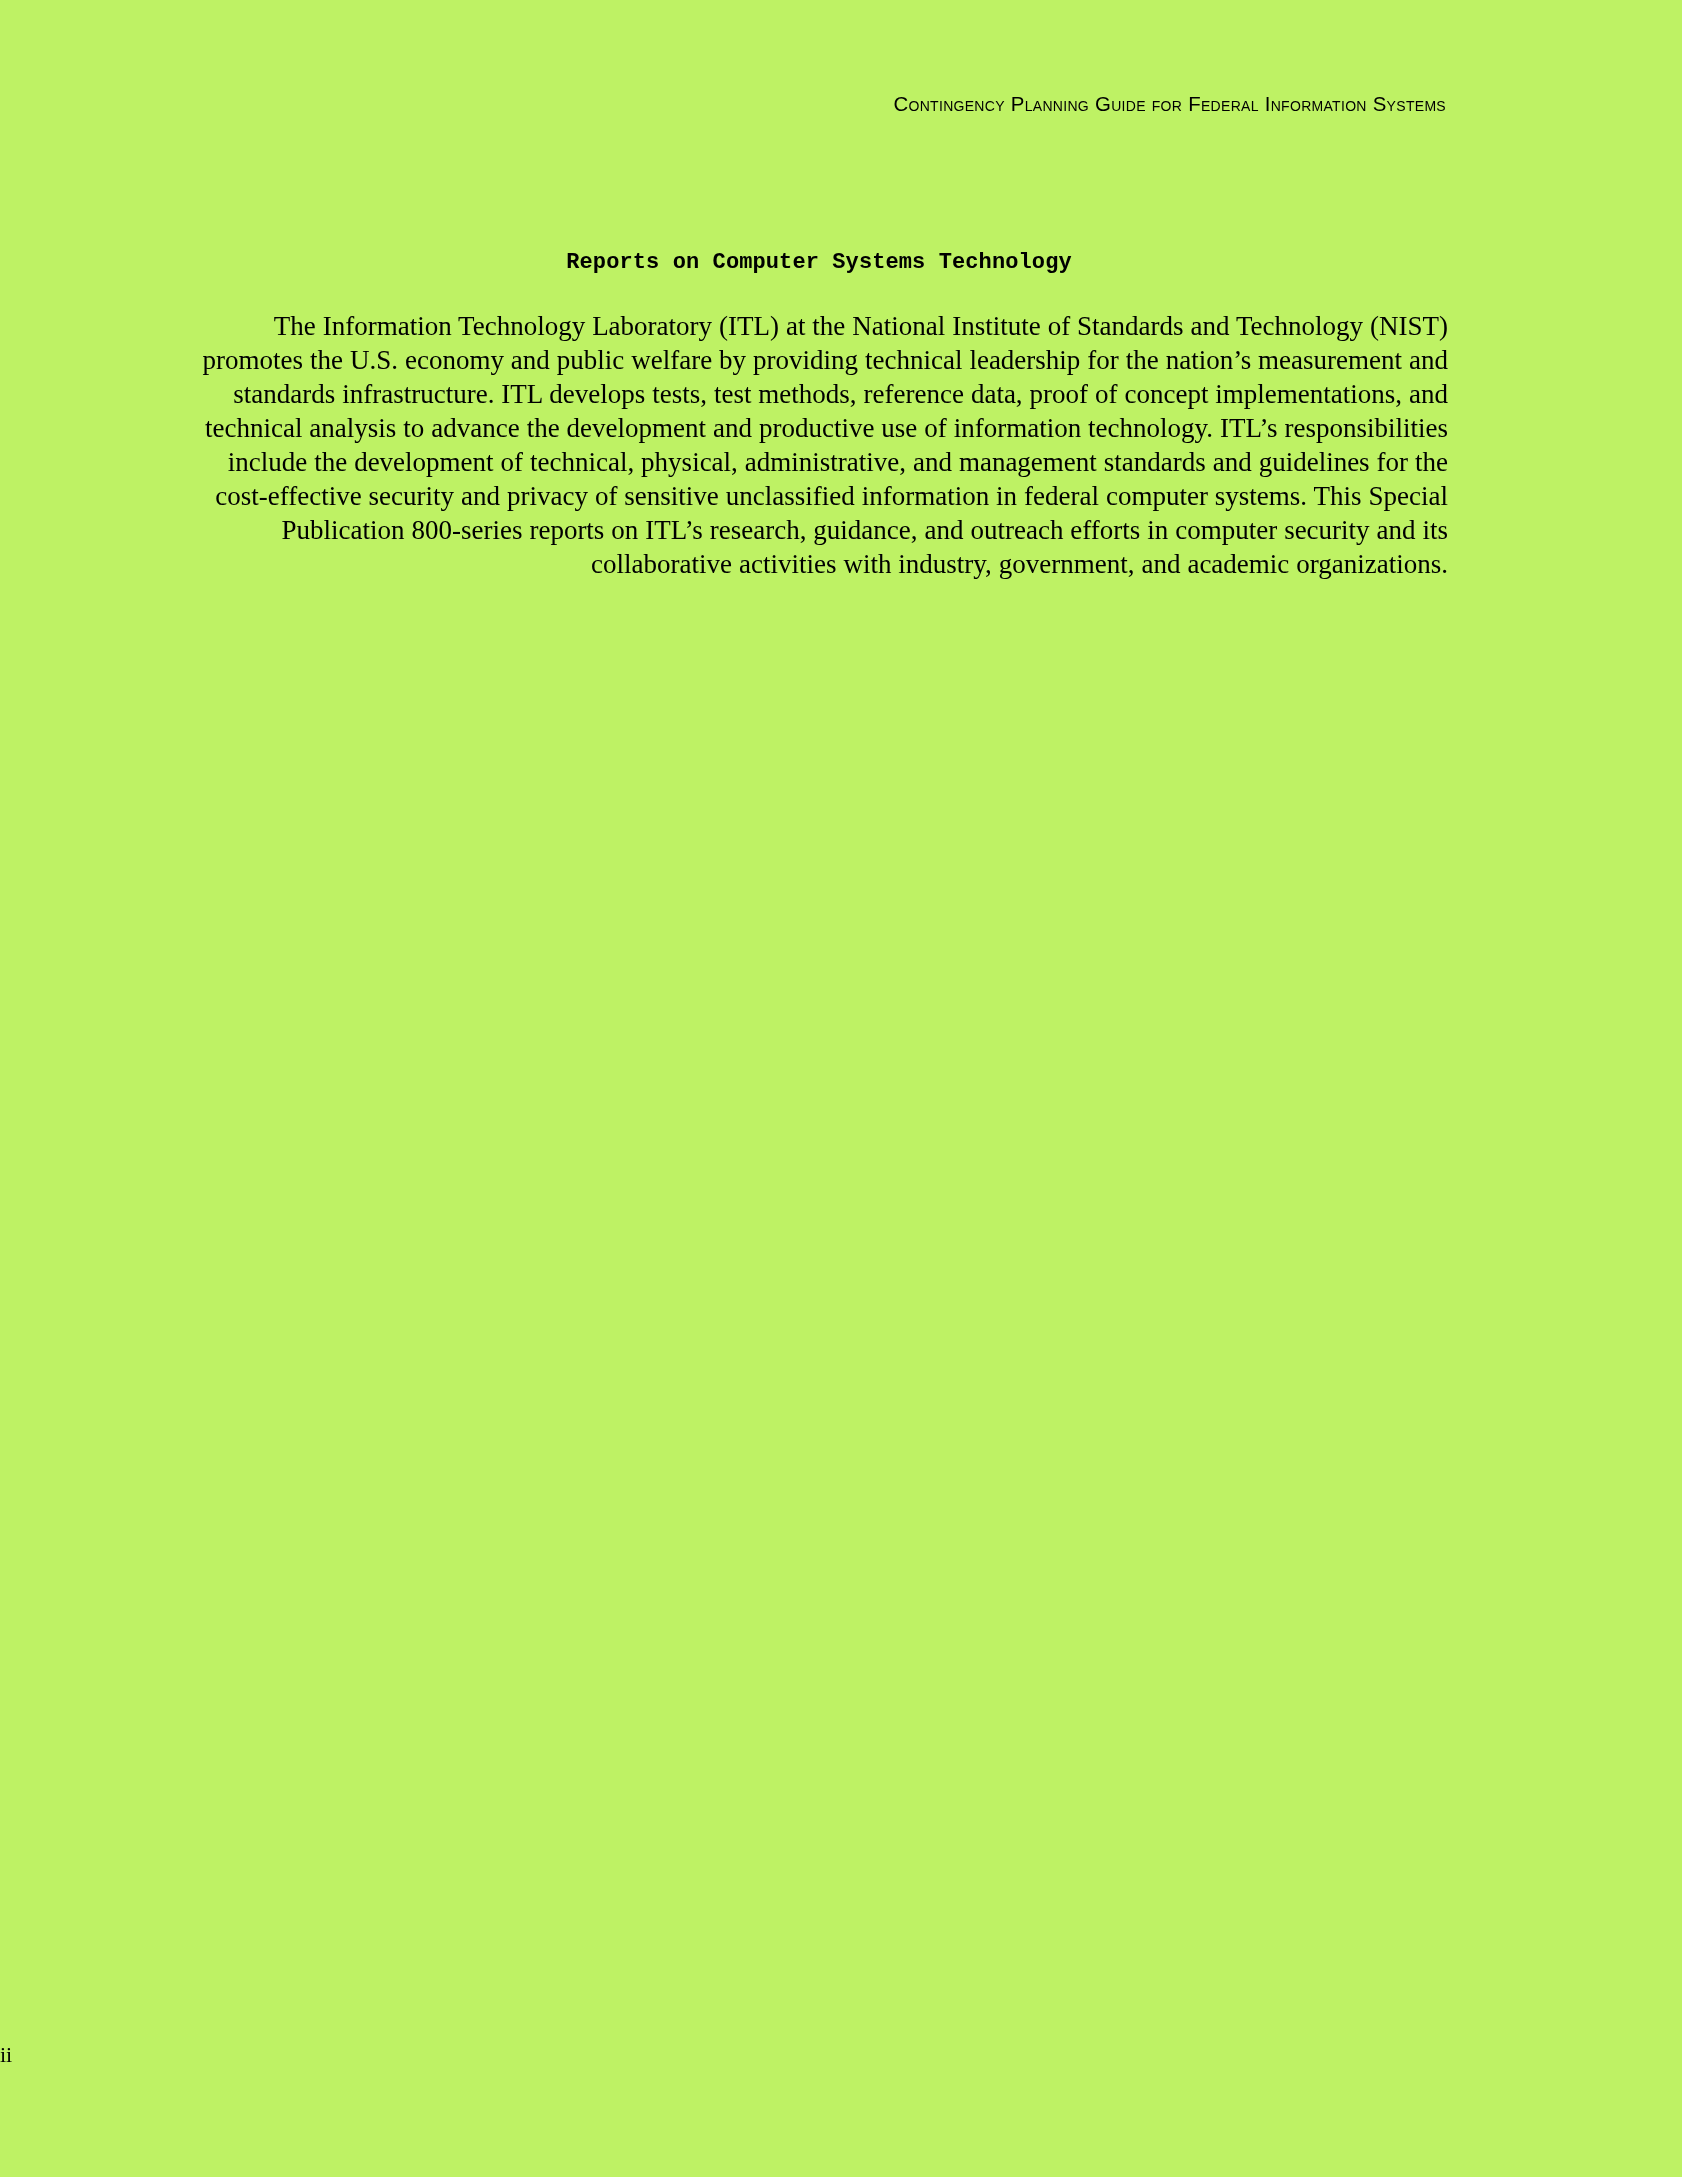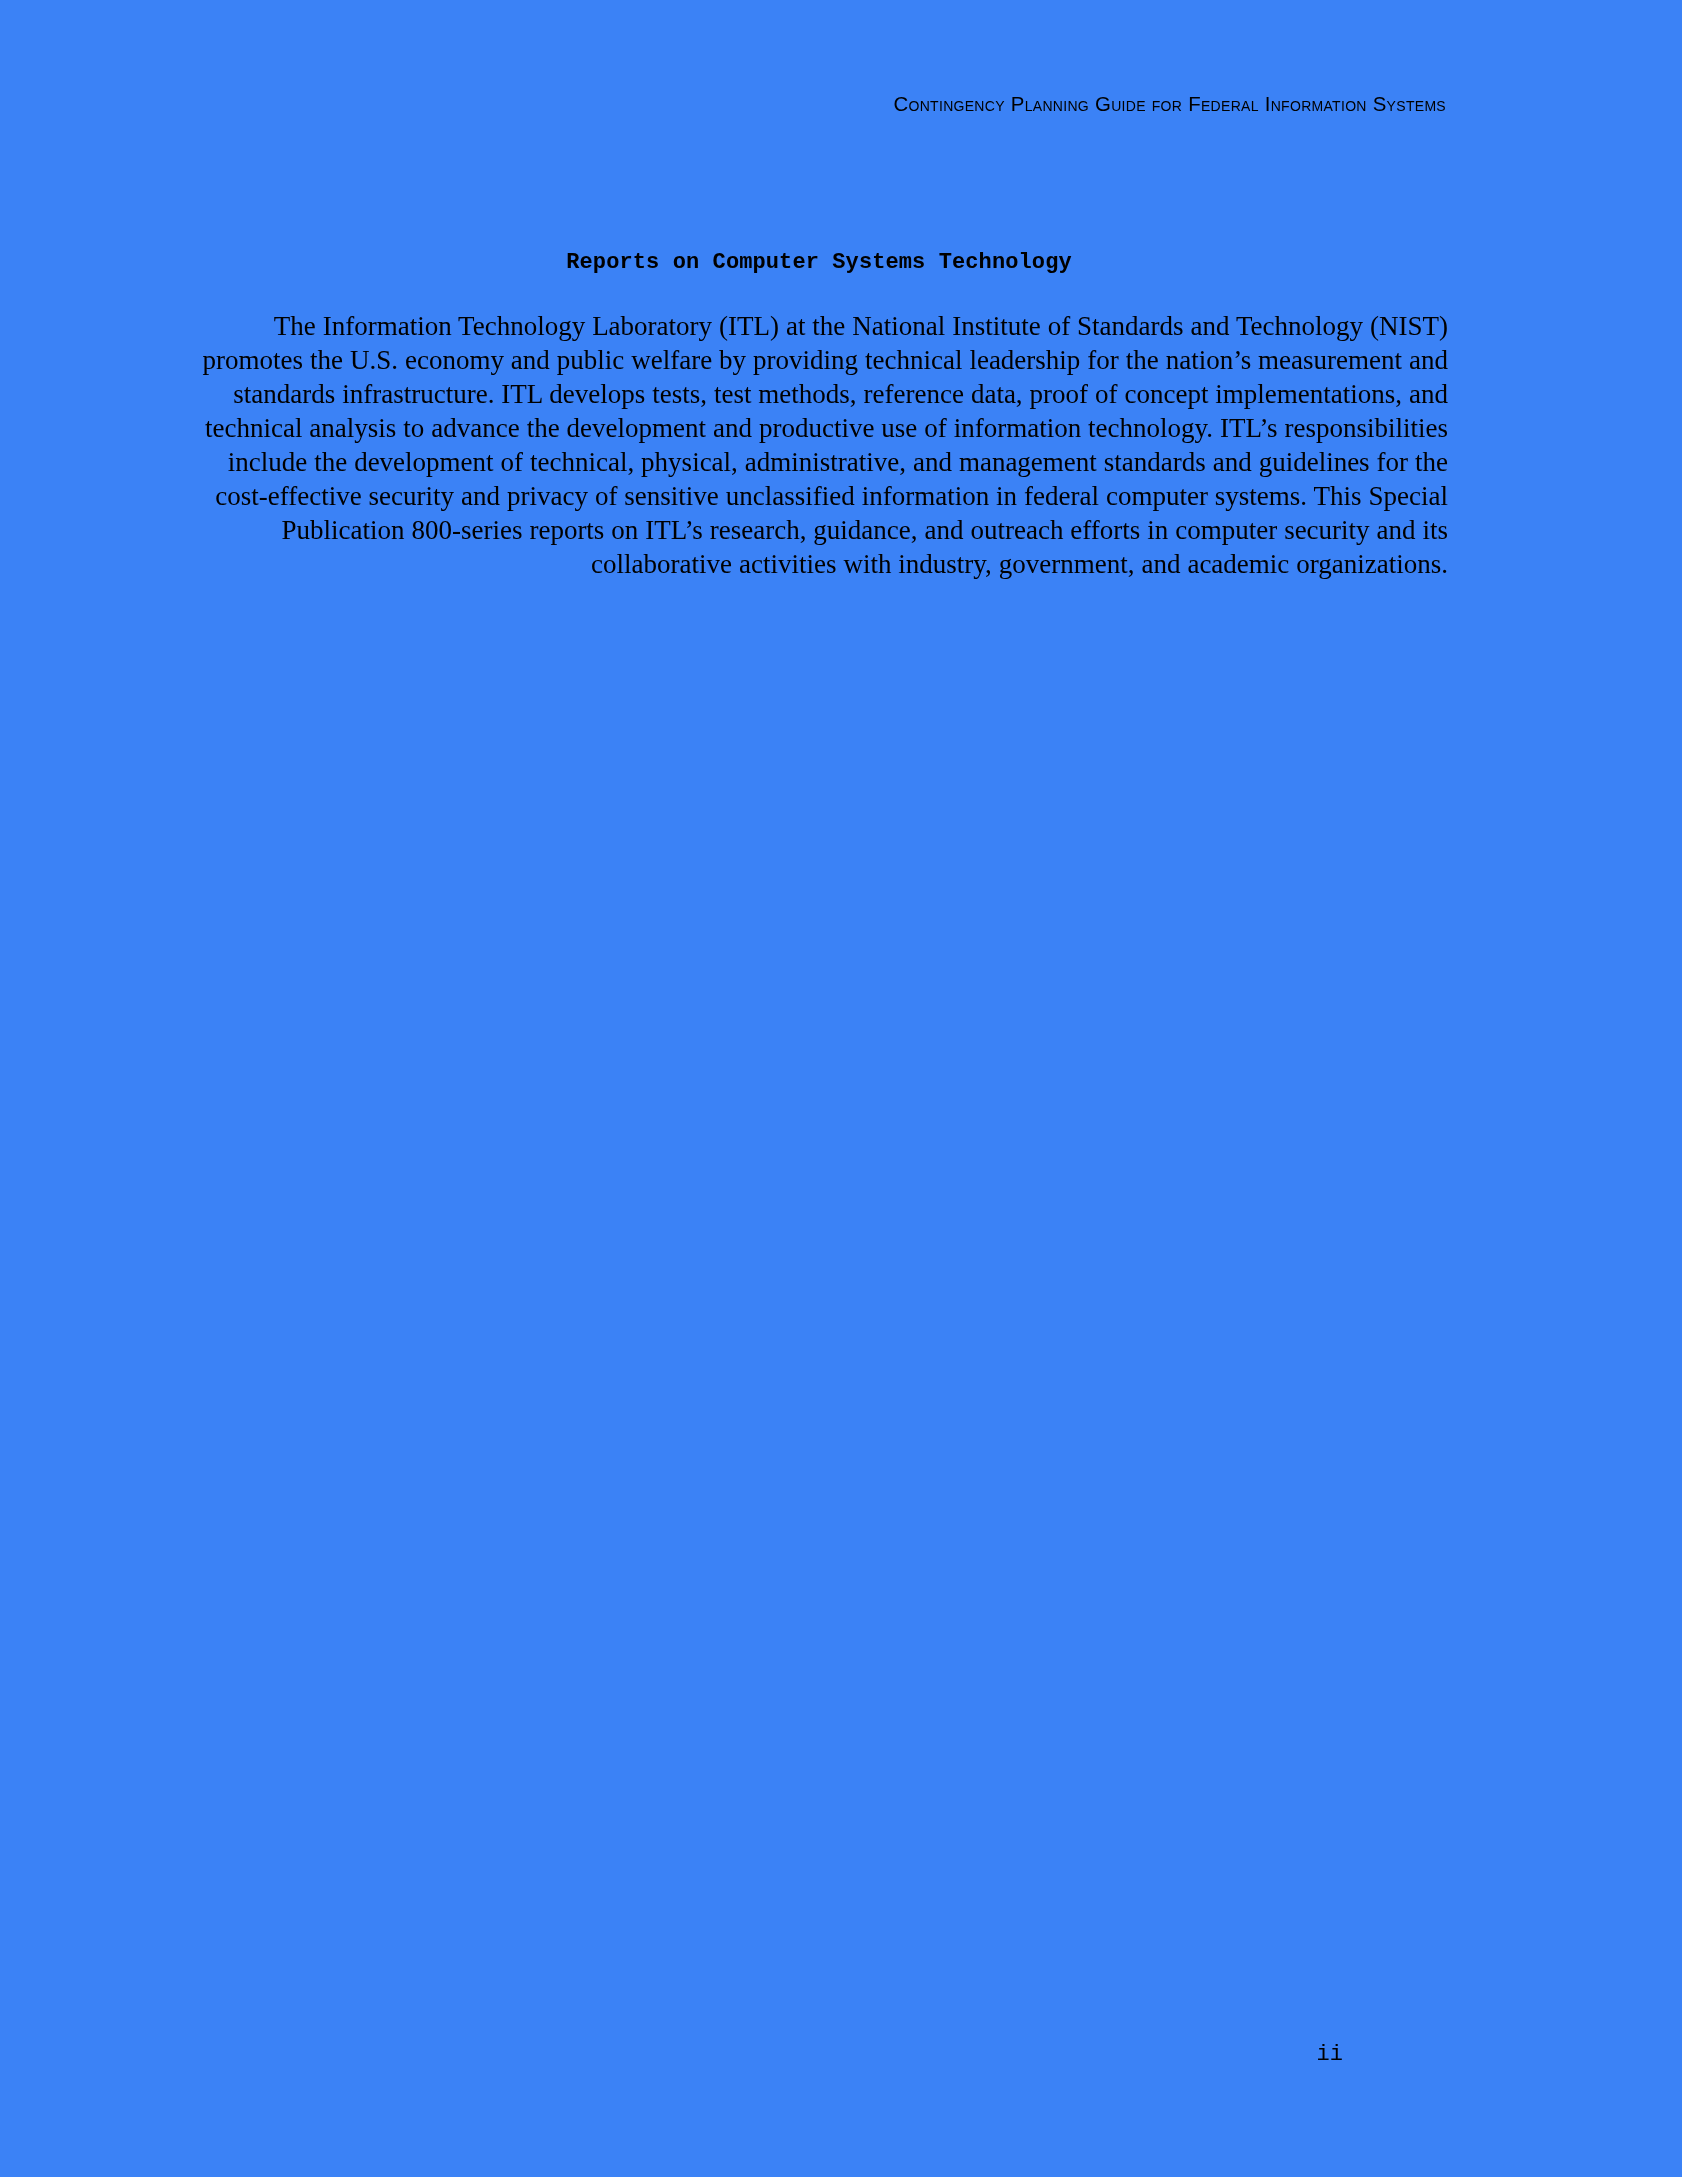--- a/index.html
+++ b/index.html
@@ -5,21 +5,21 @@
   html, body {
     margin: 0;
     padding: 0;
     background: #ffffff;
   }
 
   .page {
     position: relative;
     width: 1683px;
     height: 2178px;
-    background: #3b82f6;
+    background: #bef264;
     overflow: hidden;
     font-family: "Liberation Serif", "DejaVu Serif", serif;
     color: #000000;
   }
 
   
   .running-header {
     position: absolute;
     left: 0;
     right: 237px;
@@ -64,22 +64,22 @@
     color: #000000;
     word-spacing: 0.2px;
   }
 
   
   .page-number {
     position: absolute;
     left: 0;
     width: 1343px;
     top: 2042px;
-    text-align: right;
-    font-family: Liberation Mono, monospace;
+    text-align: left;
+    font-family: Liberation Serif, serif;
     font-size: 22px;
     color: #000000;
   }
 </style>
 </head>
 <body>
 
 <div class="page">
 
   <div class="running-header">Contingency Planning Guide for Federal Information Systems</div>

